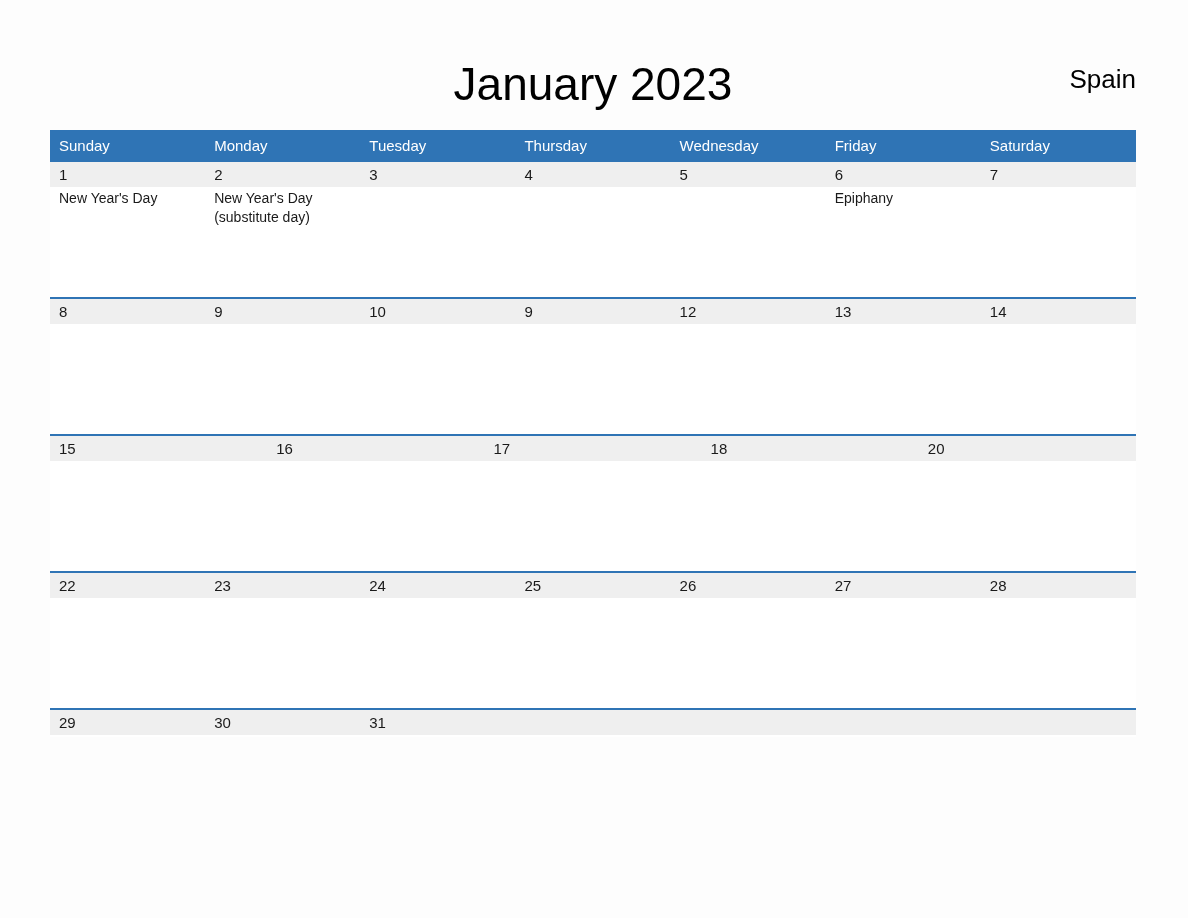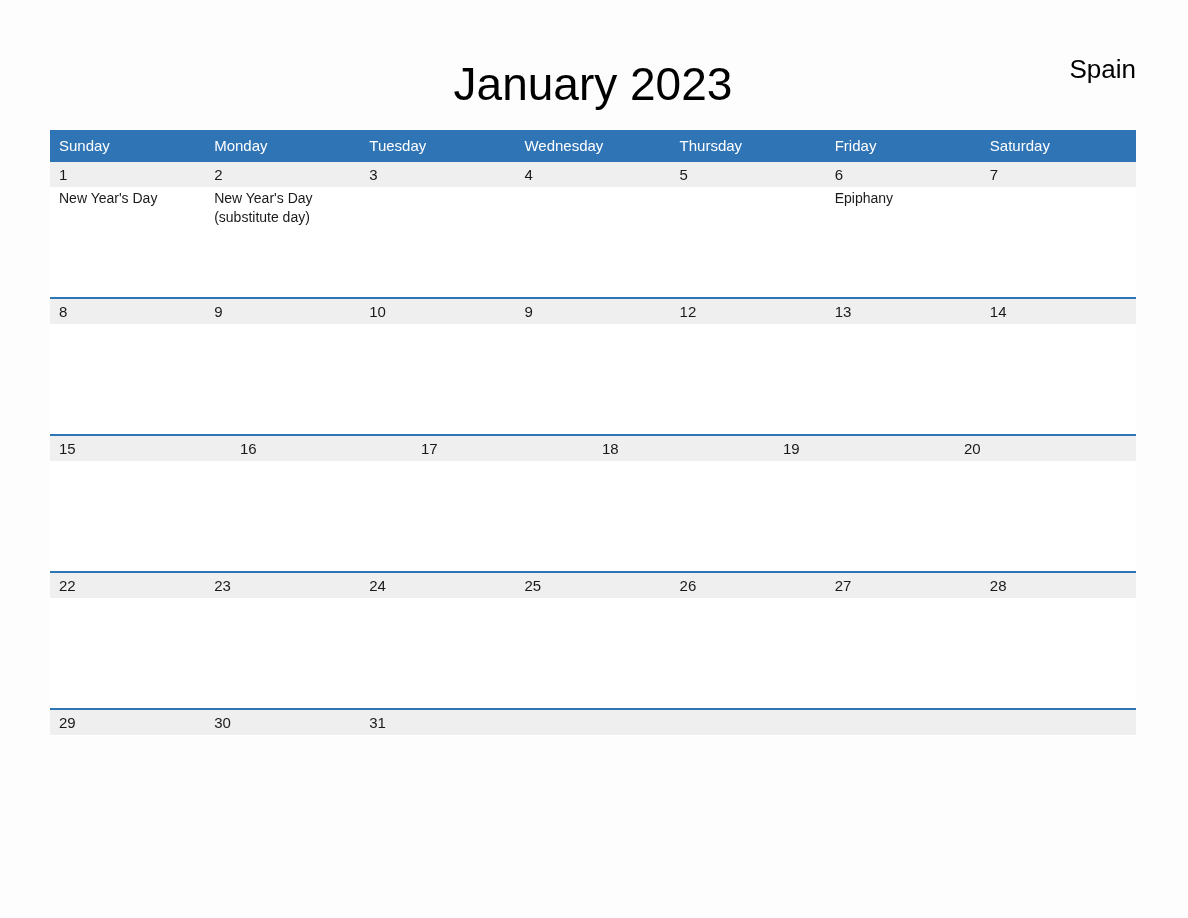--- a/index.html
+++ b/index.html
@@ -79,21 +79,21 @@
     font-size: 46px;
     line-height: 88px;
     font-weight: 400;
     color: #000000;
     letter-spacing: 0px;
   }
 
   .country {
     position: absolute;
     right: 0;
-    top: 14px;
+    top: 24px;
     font-size: 26px;
     line-height: 30px;
     color: #000000;
     font-weight: 400;
     text-align: left;
   }
 
   
   .calendar {
     position: absolute;
@@ -181,22 +181,22 @@
     <div class="country">Spain</div>
 
   </div>
 
   <div class="calendar">
 
     <div class="weekhead">
       <div class="wh">Sunday</div>
       <div class="wh">Monday</div>
       <div class="wh">Tuesday</div>
+      <div class="wh">Thursday</div>
       <div class="wh">Wednesday</div>
-      <div class="wh">Thursday</div>
       <div class="wh">Friday</div>
       <div class="wh">Saturday</div>
     </div>
 
     <div id="weeks-container">
         <div class="week first">
           <div class="day">
             <div class="datestrip">1</div>
             <div class="events">
               <div class="event">New Year's Day</div>
@@ -272,24 +272,20 @@
           </div>
           <div class="day">
             <div class="datestrip">17</div>
             <div class="events"></div>
           </div>
           <div class="day">
             <div class="datestrip">18</div>
             <div class="events"></div>
           </div>
           <div class="day">
-            <div class="datestrip">19</div>
-            <div class="events"></div>
-          </div>
-          <div class="day">
             <div class="datestrip">20</div>
             <div class="events"></div>
           </div>
         </div>
         <div class="week">
           <div class="day">
             <div class="datestrip">22</div>
             <div class="events"></div>
           </div>
           <div class="day">

